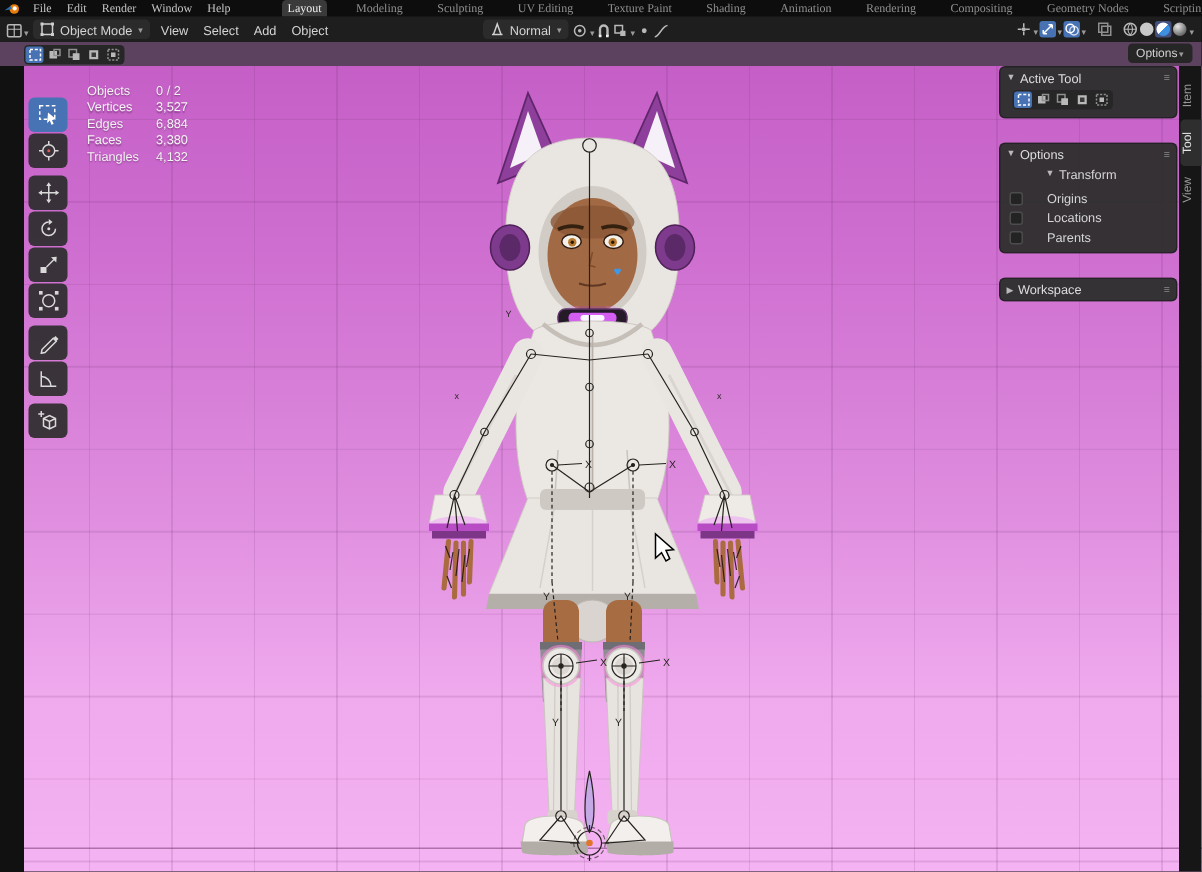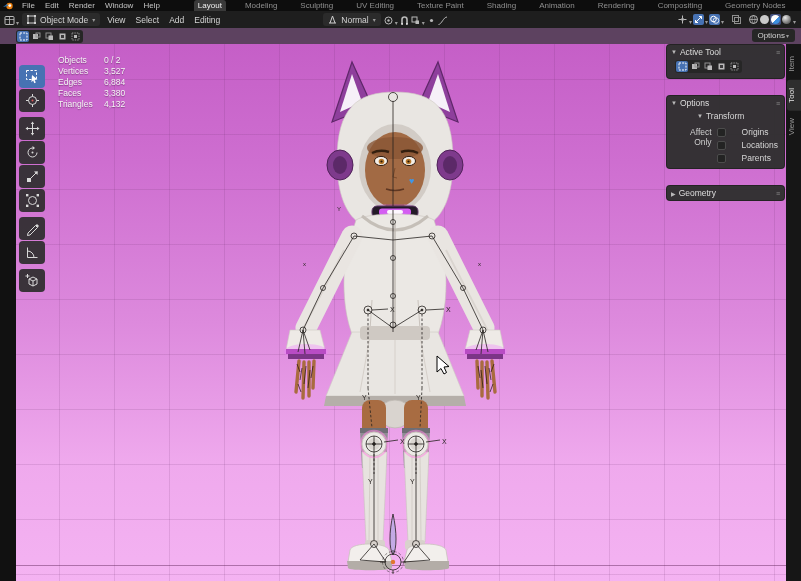--- a/index.html
+++ b/index.html
@@ -2,21 +2,21 @@
 <html><head>
 <meta charset="utf-8">
 <style>
   * { margin:0; padding:0; box-sizing:border-box; }
   html,body { width:801px; height:581px; overflow:hidden; background:#111;
               font-family:"Liberation Sans", sans-serif; }
 
   
   #row1 { position:absolute; left:0; top:0; width:801px; height:11px;
           background:#0d0d0d; display:flex; align-items:center; font-size:8px;
-          color:#c4c4c4; white-space:nowrap; z-index:10; }
+          color:#c4c4c4; white-space:nowrap; z-index:10;font-family:Liberation Serif, serif; }
   #row1 .logo { width:13px; height:9px; margin:0 3px 0 3px; color:#e87d0d; font-size:8px; line-height:9px; }
   #row1 .menu { padding:0 5px; cursor:default; }
   #row1 .wstabs { display:flex; margin-left:14px; height:11px; align-items:center; }
   #row1 .wstab { padding:0 4px; color:#8f8f8f; height:11px; line-height:11px;margin-left:15px; }
   #row1 .wstab.active { background:#3a3a3a; color:#efefef; border-radius:3px 3px 0 0; }
   #row1 .wsadd { color:#9a9a9a; padding:0 4px; }
 
   
   #row2 { position:absolute; left:0; top:11px; width:801px; height:17px;
           background:#1e1e1e; display:flex; align-items:center; font-size:8.5px;
@@ -157,21 +157,21 @@
             <rect x="8" y="8" width="2" height="2" fill="#cfcfcf"></rect>
           </svg>
       </span>
       <span style="margin:0 3px;">Object Mode</span>
       <span class="chev">▾</span>
     </span>
   </span>
   <span class="menu">View</span>
   <span class="menu">Select</span>
   <span class="menu">Add</span>
-  <span class="menu">Editing</span>
+  <span class="menu">Object</span>
 
   <span class="seg" style="margin-left:96px;">
     <span class="hbtn">
       <span class="hicon">
         <svg width="11" height="11" viewBox="0 0 11 11">
             <path d="M3,9 L5.5,2 L8,9" fill="none" stroke="#cfcfcf"></path>
             <path d="M2,9 H9" stroke="#cfcfcf"></path>
           </svg>
       </span>
       <span style="margin:0 3px;">Normal</span>
@@ -578,42 +578,41 @@
     <div class="phead">
       <span class="pchev">▼</span>
       <span>Options</span>
       <span class="grip">≡</span>
     </div>
     <div class="subrow">
       <span class="pchev">▼</span>
       <span>Transform</span>
     </div>
     <div class="affect">
-      <span class="alabel">Affect Only</span>
       <span class="cbcol">
         <span class="cbrow">
           <span class="cbox"></span>
           <span>Origins</span>
         </span>
         <span class="cbrow">
           <span class="cbox"></span>
           <span>Locations</span>
         </span>
         <span class="cbrow">
           <span class="cbox"></span>
           <span>Parents</span>
         </span>
       </span>
     </div>
   </div>
 
   <div class="panel">
     <div class="phead">
       <span class="pchev">▶</span>
-      <span>Geometry</span>
+      <span>Workspace</span>
       <span class="grip">≡</span>
     </div>
   </div>
 </div>
 
 <div id="tabstrip">
   <div class="topcap"></div>
   <div class="vtab">Item</div>
   <div class="vtab active">Tool</div>
   <div class="vtab">View</div>

